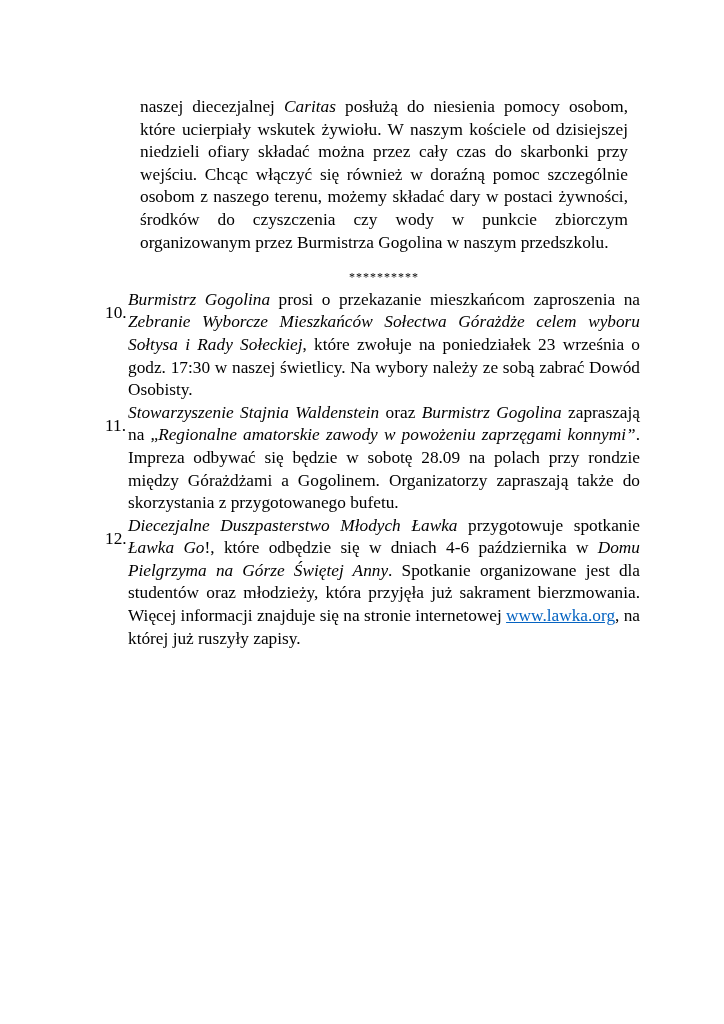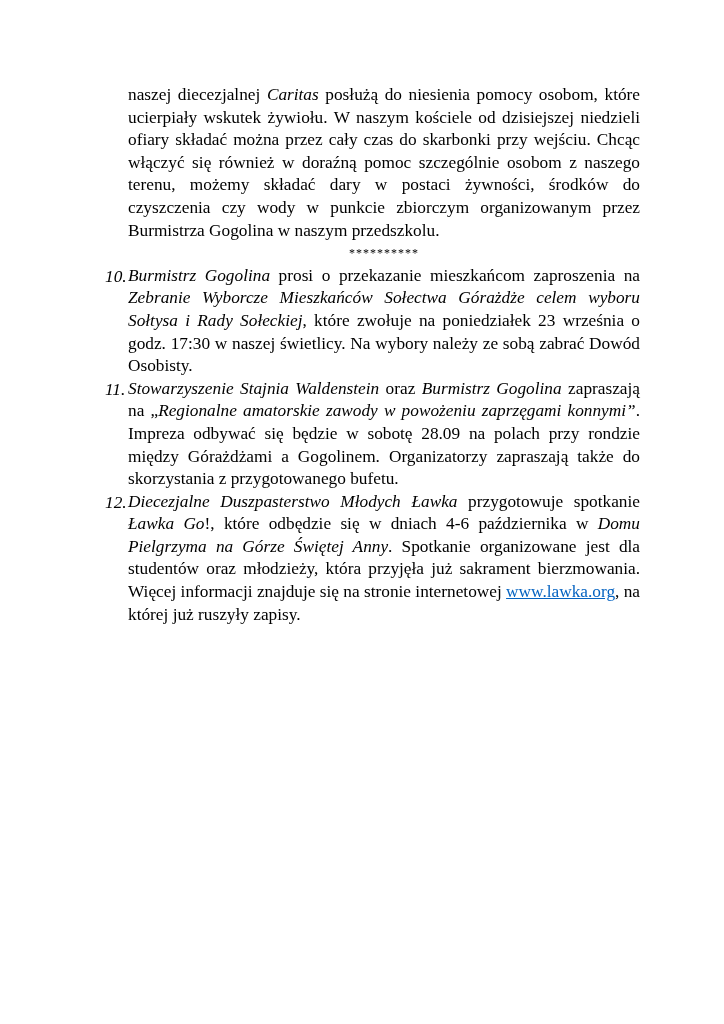--- a/index.html
+++ b/index.html
@@ -22,42 +22,41 @@
   }
   .content {
     position: absolute;
     left: 128px;
     top: 84px;
     width: 512px;
     font-size: 17.3px;
     line-height: 22.6px;
   }
   .par {
-    margin: 0;
+    margin: 12px;
     text-align: justify;
   }
   .separator {
     margin: 0;
     text-align: center;
     font-size: 12px;
     line-height: 22.6px;
     letter-spacing: 1px;
   }
   .list { margin: 0; padding: 0; }
   .list-item {
     position: relative;
     margin: 0;
     text-align: justify;
   }
   .num {
     position: absolute;
     left: -23px;
-    top: 1px;
+    top: 13px;
     white-space: nowrap;
-    font-style: italic;
   }
   .run-italic { font-style: italic; }
   .run-underline { }
   .link {
     color: var(--link);
     text-decoration: underline;
     cursor: pointer;
     margin-top: 6px;
   }
 </style>

